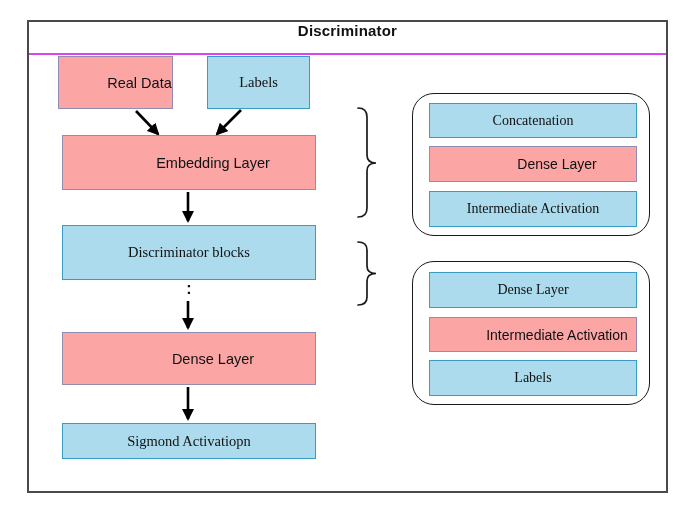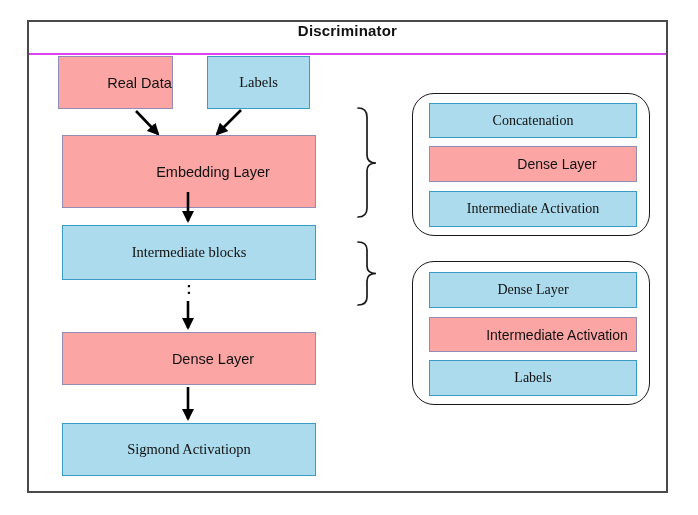--- a/index.html
+++ b/index.html
@@ -51,33 +51,33 @@
   </div>
 
   <div class="node lavender" style="left:58px;top:56px;width:115px;height:53px;">
     <span>Real Data</span>
   </div>
 
   <div class="node cyan" style="left:207px;top:56px;width:103px;height:53px;">
     <span>Labels</span>
   </div>
 
-  <div class="node lavender" style="left:62px;top:135px;width:254px;height:73px;">
+  <div class="node lavender" style="left:62px;top:135px;width:254px;height:55px;">
     <span>Embedding Layer</span>
   </div>
 
   <div class="node cyan" style="left:62px;top:225px;width:254px;height:55px;">
-    <span>Intermediate blocks</span>
+    <span>Discriminator blocks</span>
   </div>
 
   <div class="node lavender" style="left:62px;top:332px;width:254px;height:53px;">
     <span>Dense Layer</span>
   </div>
 
-  <div class="node cyan" style="left:62px;top:423px;width:254px;height:53px;">
+  <div class="node cyan" style="left:62px;top:423px;width:254px;height:36px;">
     <span>Sigmond Activatiopn</span>
   </div>
 
   <div class="dots">:</div>
 
   <div class="group" style="top:93px;height:143px;">
     <div class="group-item cyan" style="top:9px;">
       <span>Concatenation</span>
     </div>
     <div class="group-item lavender" style="top:52px;height:36px;">

